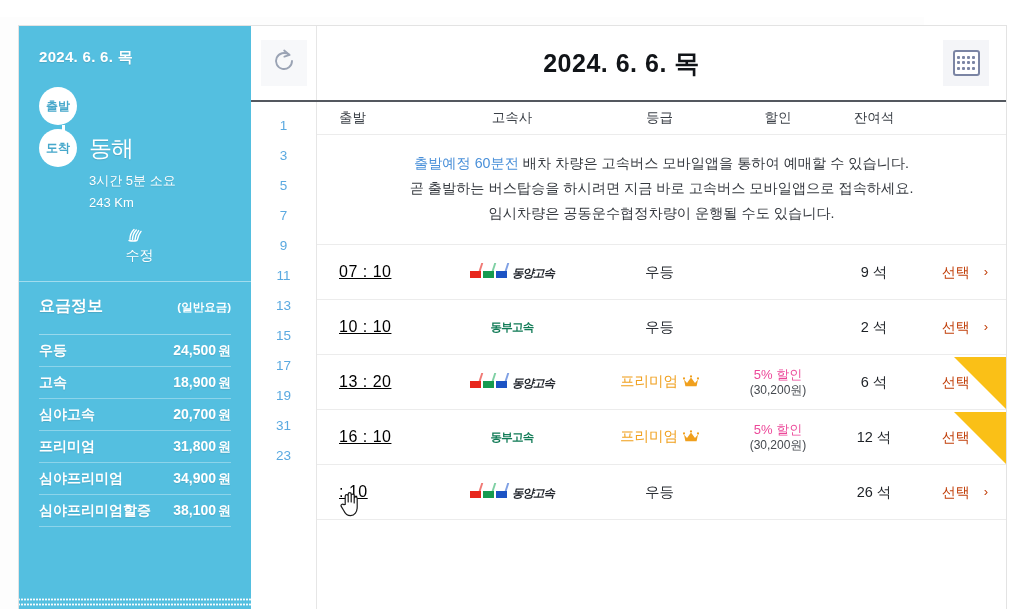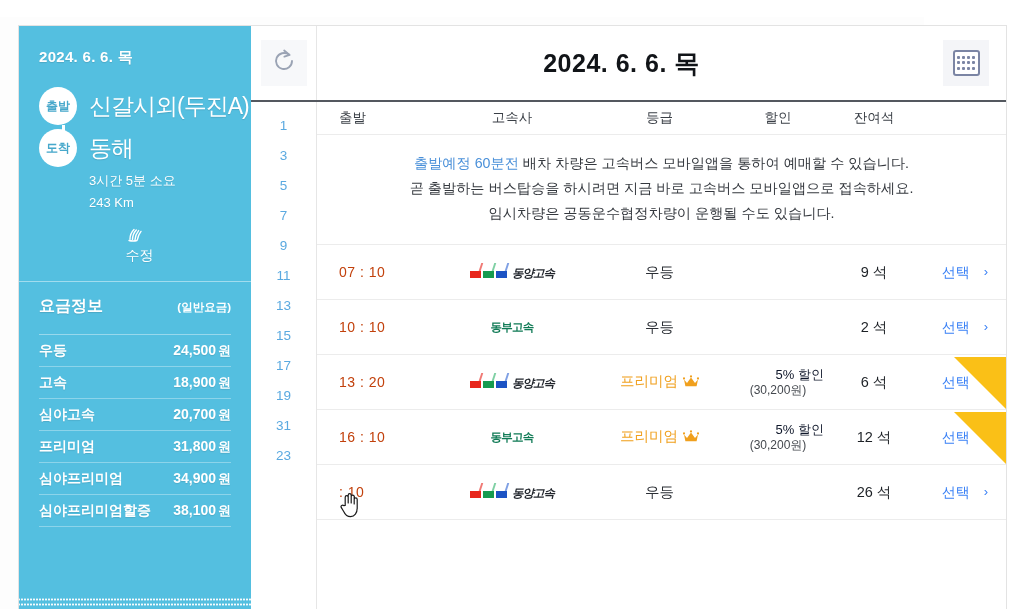--- a/index.html
+++ b/index.html
@@ -224,32 +224,33 @@
 
   .row {
     display: flex;
     align-items: center;
     height: 55px;
     border-bottom: 1px solid #ececec;
     position: relative;
     overflow: hidden;
   }
   .row .c-time {
-    font-size: 14px; color: #c2410c; letter-spacing: .5px;
+    font-size: 16px; color: #000000; letter-spacing: .5px;
     position: relative;
+    text-decoration: underline;
   }
   .row .c-comp { display:flex; align-items:center; justify-content:center; }
   .grade-txt { font-size: 14.5px; color: #2a2e34; }
   .grade-txt.prem { color: #f0a01e; }
   .crown { margin-left: 5px; display:inline-block; vertical-align: -2px; }
-  .disc-pc { color: #0f172a; font-size: 13px; line-height: 16px; text-align: right; }
+  .disc-pc { color: #ec4899; font-size: 13px; line-height: 16px; }
   .disc-amt { color: #44484e; font-size: 12px; line-height: 15px; }
   .seat-txt { font-size: 14.5px; color: #1d2126; }
   .pick {
-    color: #3b82f6; font-size: 14px; cursor: pointer;
+    color: #c2410c; font-size: 14px; cursor: pointer;
     display: inline-flex; align-items: flex-start; gap: 14px;
   }
   .pick .chev { font-size: 13px; }
 
   .ribbon {
     position: absolute;
     right: 0; top: 0;
     width: 0; height: 0;
     border-top: 52px solid transparent;
     border-right: 52px solid #fac017;
@@ -308,21 +309,20 @@
 
     <aside class="sidebar">
       <div class="side-top">
         <div class="side-date">2024. 6. 6. 목</div>
 
         <div class="route">
           <div class="route-line"></div>
 
           <div class="route-row">
             <div class="pin">출발</div>
-            <div class="route-name">신갈시외(두진A)</div>
           </div>
 
           <div class="route-row arrive">
             <div class="pin">도착</div>
             <div class="route-name">동해</div>
           </div>
 
           <div class="route-meta">3시간 5분 소요</div>
           <div class="route-meta">243 Km</div>
         </div>

